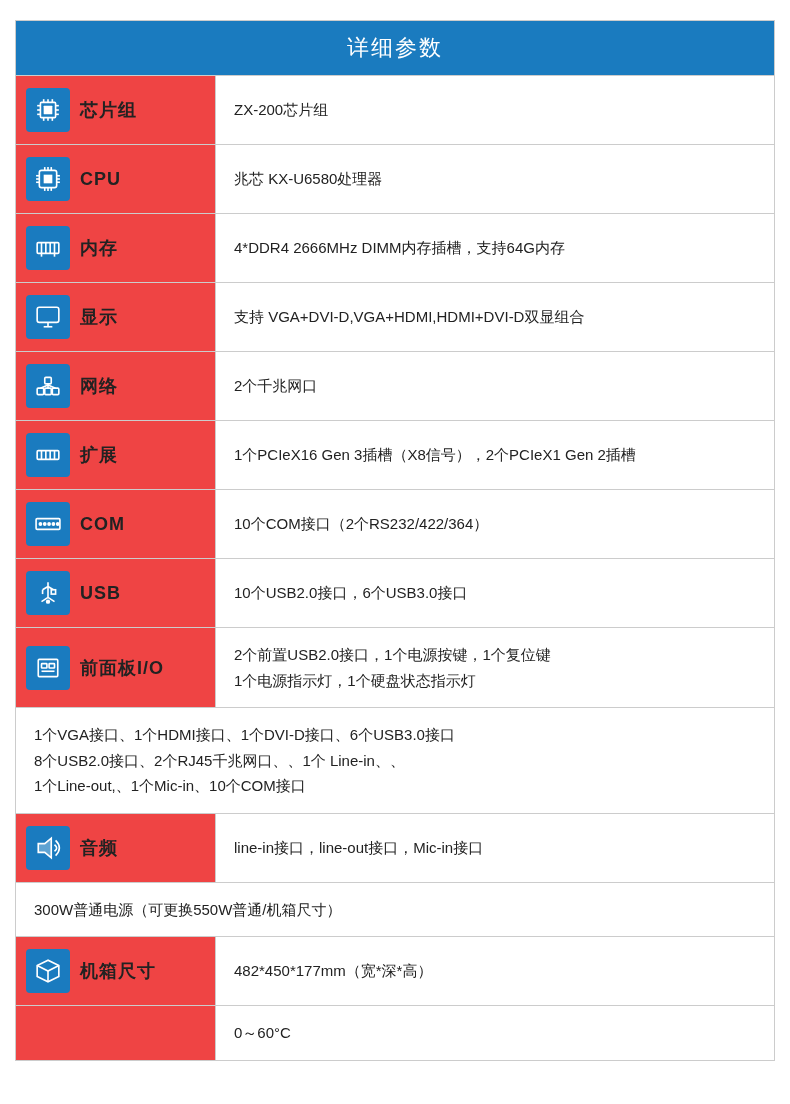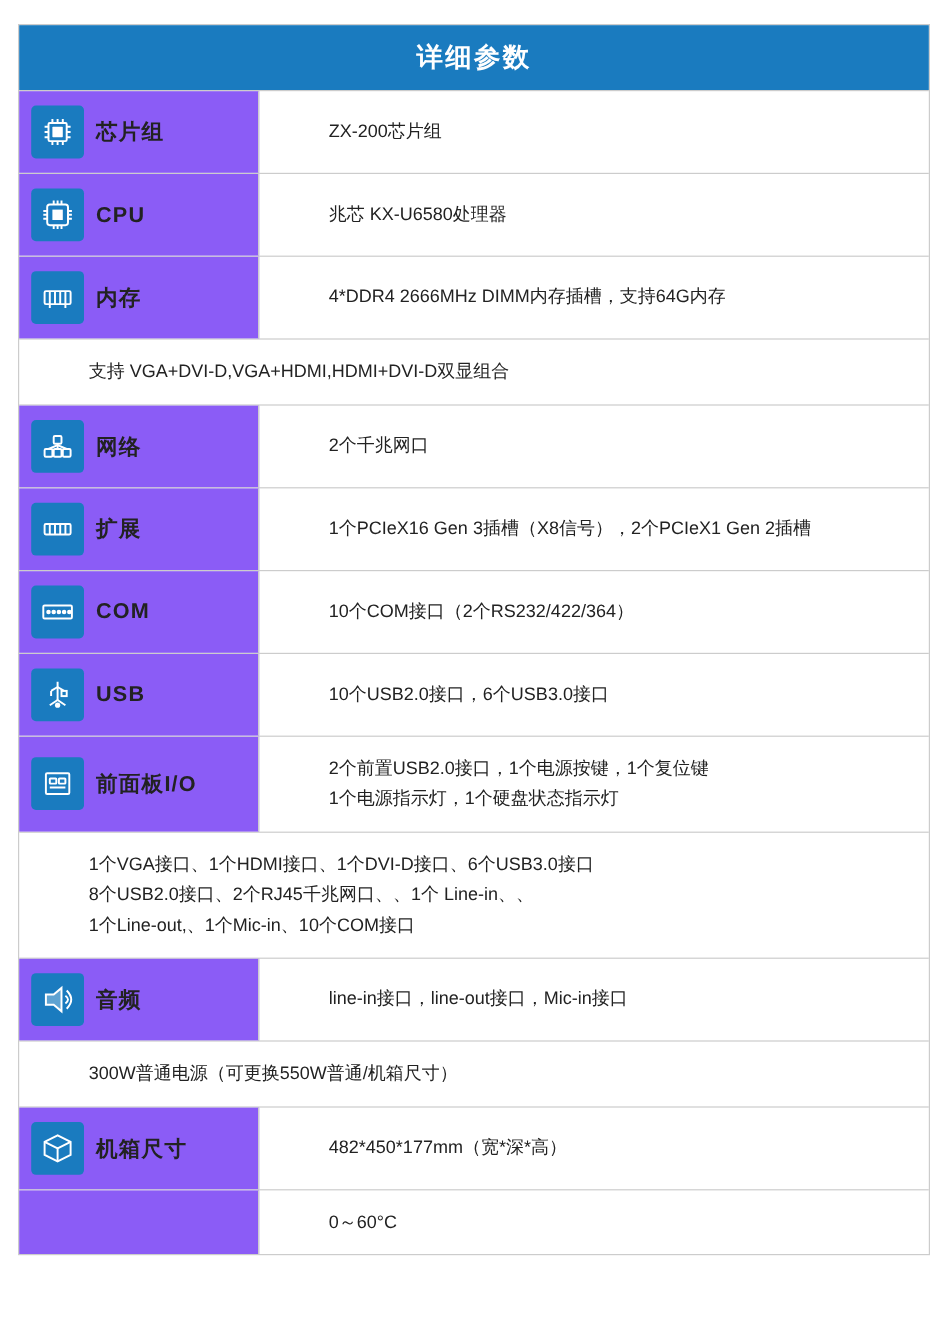--- a/index.html
+++ b/index.html
@@ -13,30 +13,30 @@
       width: 760px;
       margin: 20px auto;
       border: 1px solid #ccc;
       border-collapse: collapse;
     }
     .spec-header {
       background: #1a7bbf;
       color: #fff;
       text-align: center;
       font-size: 22px;
-      font-weight: bold;
+      font-weight: normal;
       padding: 12px 0;
       letter-spacing: 2px;
     }
     .spec-row {
       display: flex;
       border-top: 1px solid #ccc;
     }
     .spec-label {
-      background: #8b5cf6;
+      background: #ef4444;
       width: 200px;
       min-width: 200px;
       display: flex;
       align-items: center;
       justify-content: flex-start;
       padding: 12px 10px;
       border-right: 1px solid #ccc;
       gap: 10px;
     }
     .label-icon {
@@ -58,21 +58,20 @@
       letter-spacing: 1px;
     }
     .spec-value {
       flex: 1;
       padding: 14px 18px;
       font-size: 15px;
       color: #222;
       display: flex;
       align-items: center;
       line-height: 1.7;
-      margin-left: 40px;
     }
     .spec-value span {
       display: block;
     }
   </style>
 </head>
 <body>
 
 <div class="spec-table">
   <div class="spec-header">
@@ -138,20 +137,30 @@
               <line x1="18" y1="7" x2="18" y2="17"></line>
       <line x1="6" y1="17" x2="6" y2="20"></line>
               <line x1="18" y1="17" x2="18" y2="20"></line>
     </svg>
           </div>
           <span class="label-text">内存</span>
         </div>
         <div class="spec-value">4*DDR4 2666MHz DIMM内存插槽，支持64G内存</div>
       </div>
       <div class="spec-row">
+        <div class="spec-label">
+          <div class="label-icon">
+            <svg viewBox="0 0 24 24" width="26" height="26" fill="none" stroke="white" stroke-width="1.5">
+      <rect x="2" y="3" width="20" height="14" rx="2"></rect>
+      <line x1="8" y1="21" x2="16" y2="21"></line>
+              <line x1="12" y1="17" x2="12" y2="21"></line>
+    </svg>
+          </div>
+          <span class="label-text">显示</span>
+        </div>
         <div class="spec-value">支持 VGA+DVI-D,VGA+HDMI,HDMI+DVI-D双显组合</div>
       </div>
       <div class="spec-row">
         <div class="spec-label">
           <div class="label-icon">
             <svg viewBox="0 0 24 24" width="26" height="26" fill="none" stroke="white" stroke-width="1.5">
       <rect x="2" y="14" width="6" height="6" rx="1"></rect>
       <rect x="9" y="14" width="6" height="6" rx="1"></rect>
       <rect x="16" y="14" width="6" height="6" rx="1"></rect>
       <rect x="9" y="4" width="6" height="6" rx="1"></rect>

